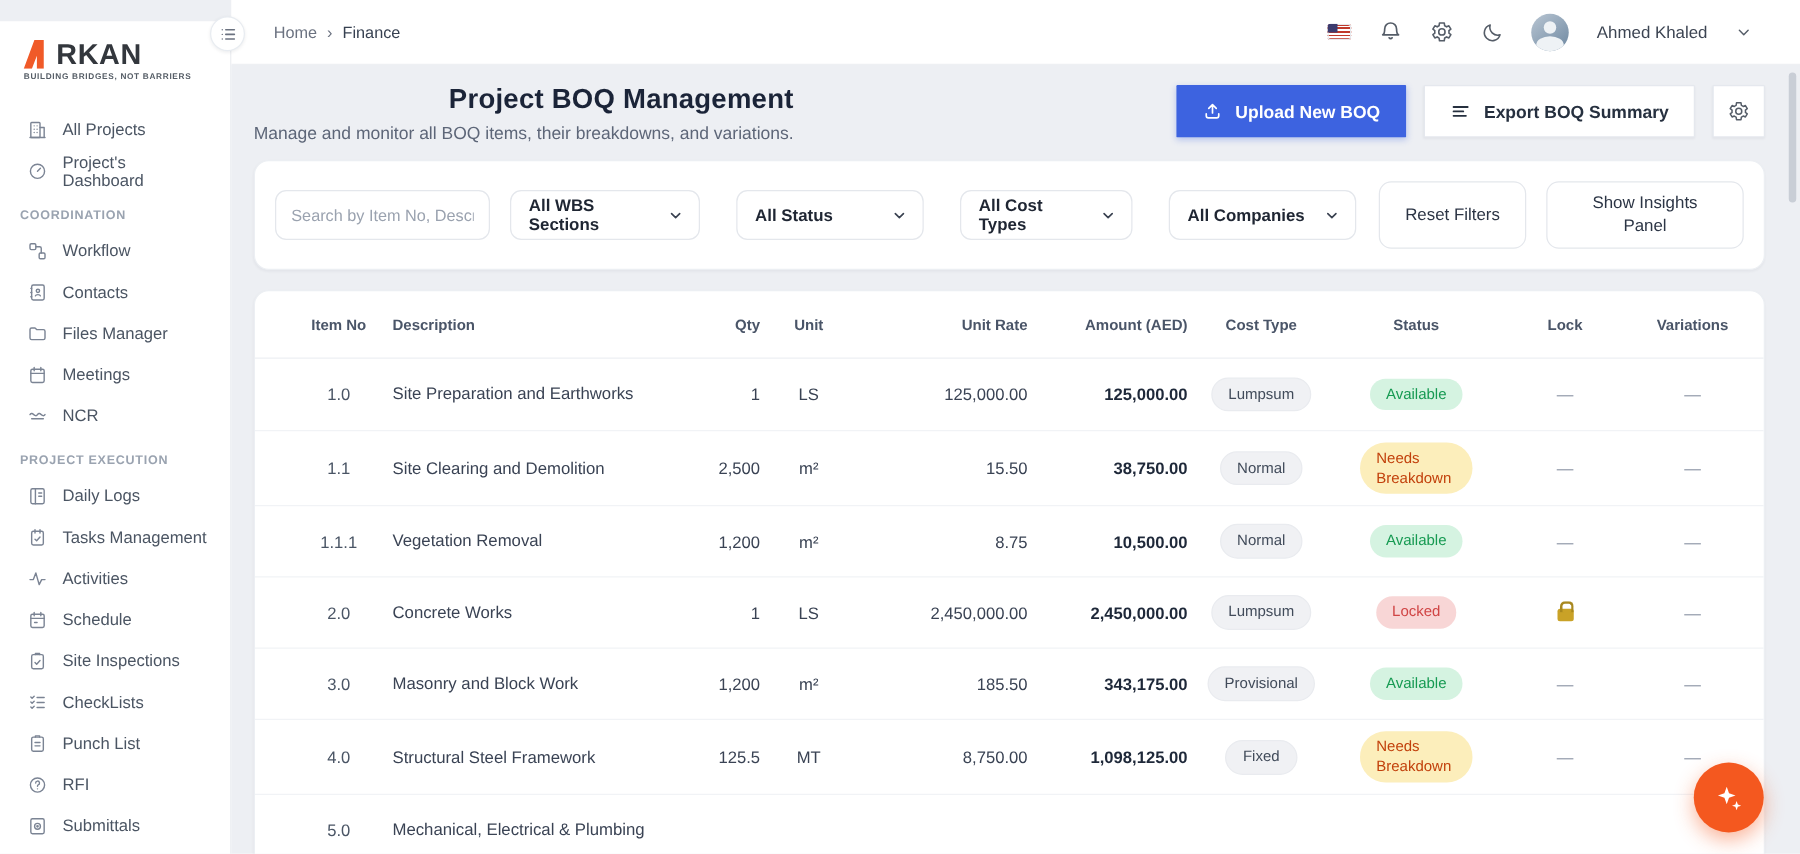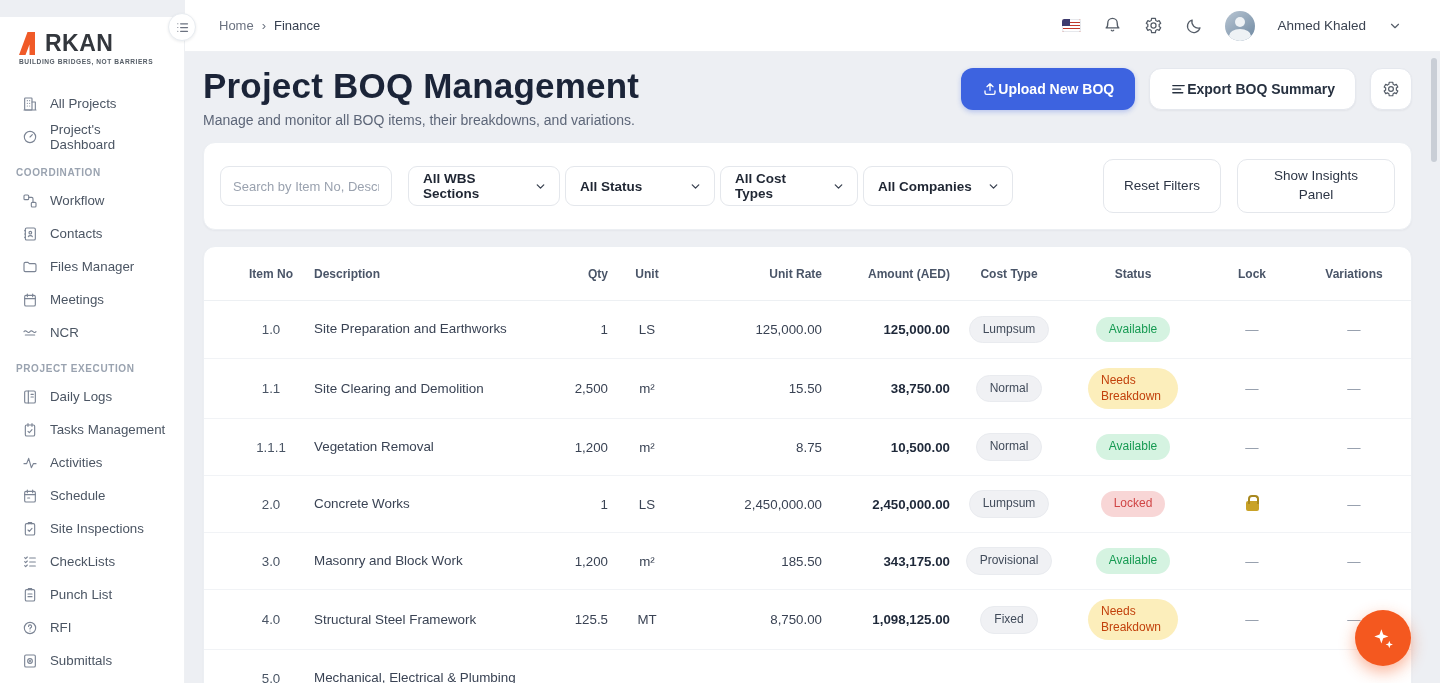--- a/index.html
+++ b/index.html
@@ -47,24 +47,24 @@
   .user-name { font-size:13.5px; color:#3c4452; font-weight:500; }
   .collapse-btn {
     position:absolute; left:168px; top:13px; width:28px; height:28px; border-radius:50%;
     background:#fff; border:1px solid #e8ecf1; box-shadow:0 1px 3px rgba(16,24,40,.08);
     display:flex; align-items:center; justify-content:center; color:#6b7280; cursor:pointer; z-index:6;
   }
 
   
   .main { position:absolute; left:185px; top:52px; right:0; bottom:0; padding:14px 28px 0 18px; overflow:hidden; }
   .page-head { display:flex; align-items:flex-start; }
-  .page-title { font-size:35px; font-weight:800; color:#1b2438; letter-spacing:.2px;text-align:right; }
+  .page-title { font-size:22px; font-weight:800; color:#1b2438; letter-spacing:.2px;text-align:right; }
   .page-sub { font-size:14px; color:#5d6678; margin-top:6px; }
   .head-actions { margin-left:auto; display:flex; gap:14px; align-items:center; margin-top:2px; }
-  .btn { display:flex; align-items:center; gap:0; height:42px; padding:0 20px; border-radius:12px;
+  .btn { display:flex; align-items:center; gap:10px; height:42px; padding:0 20px; border-radius:1px;
     font-size:14px; font-weight:600; cursor:pointer; border:1px solid transparent; }
   .btn-primary { background:#3d63e0; color:#fff; box-shadow:0 2px 5px rgba(61,99,224,.3); }
   .btn-light { background:#fff; color:#26303f; border-color:#e5e8ee; box-shadow:0 1px 2px rgba(16,24,40,.05); }
   .btn-square { width:42px; padding:0; justify-content:center; color:#555d68; }
 
   
   .filter-card { margin-top:14px; background:#fff; border:1px solid #eceff3; border-radius:12px;
     box-shadow:0 1px 2px rgba(16,24,40,.04); padding:16px; display:flex; align-items:center; gap:16px; }
   .search-input { width:172px; height:40px; border:1px solid #e4e7ec; border-radius:9px; padding:0 12px;
     font-size:13px; color:#374151; font-family:inherit; outline:none; }
@@ -367,21 +367,21 @@
               <circle cx="12" cy="12" r="3.2"></circle>
               <path d="M19.2 12c0-.4 0-.8-.1-1.2l2-1.5-2-3.4-2.3 1a7.2 7.2 0 0 0-2-1.2L14.4 3h-4.8l-.4 2.7a7.2 7.2 0 0 0-2 1.2l-2.3-1-2 3.4 2 1.5a7.6 7.6 0 0 0 0 2.4l-2 1.5 2 3.4 2.3-1c.6.5 1.3.9 2 1.2l.4 2.7h4.8l.4-2.7a7.2 7.2 0 0 0 2-1.2l2.3 1 2-3.4-2-1.5c.1-.4.1-.8.1-1.2z"></path>
             </svg>
         </span>
       </button>
     </div>
   </div>
 
   <div class="filter-card">
     <input class="search-input" type="text" placeholder="Search by Item No, Descr" style="">
-    <div id="filter-dropdowns" style="display:flex;gap:5px;">
+    <div id="filter-dropdowns" style="display:flex;gap:29px;">
   <div class="dd">
     <span class="dd-label">All WBS Sections</span>
     <span class="chev">
       <svg width="13" height="13" viewBox="0 0 24 24" fill="none" stroke="currentColor" stroke-width="2.4" stroke-linecap="round" stroke-linejoin="round">
               <path d="M6 9l6 6 6-6"></path>
             </svg>
     </span>
   </div>
 
   <div class="dd">

